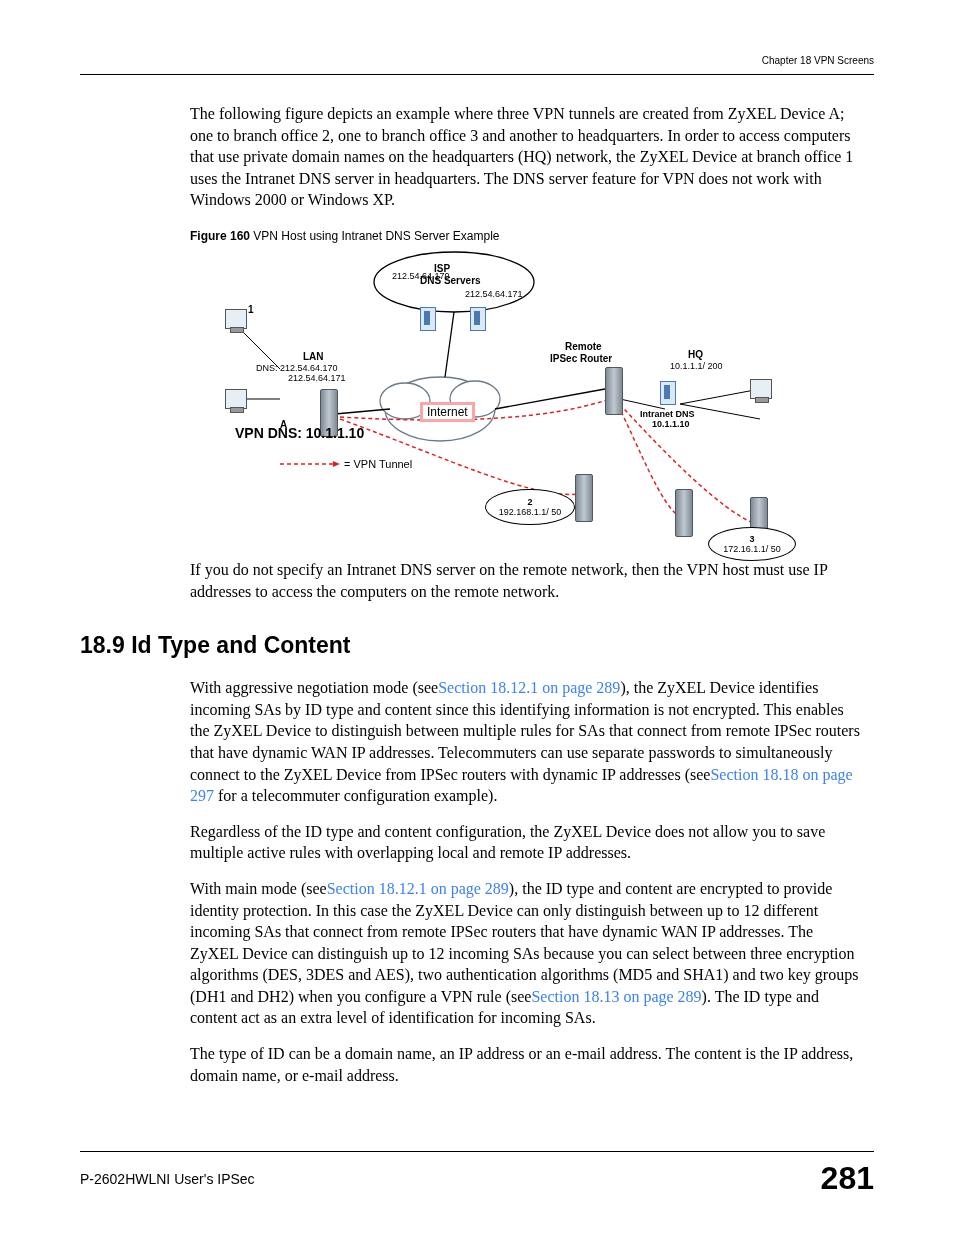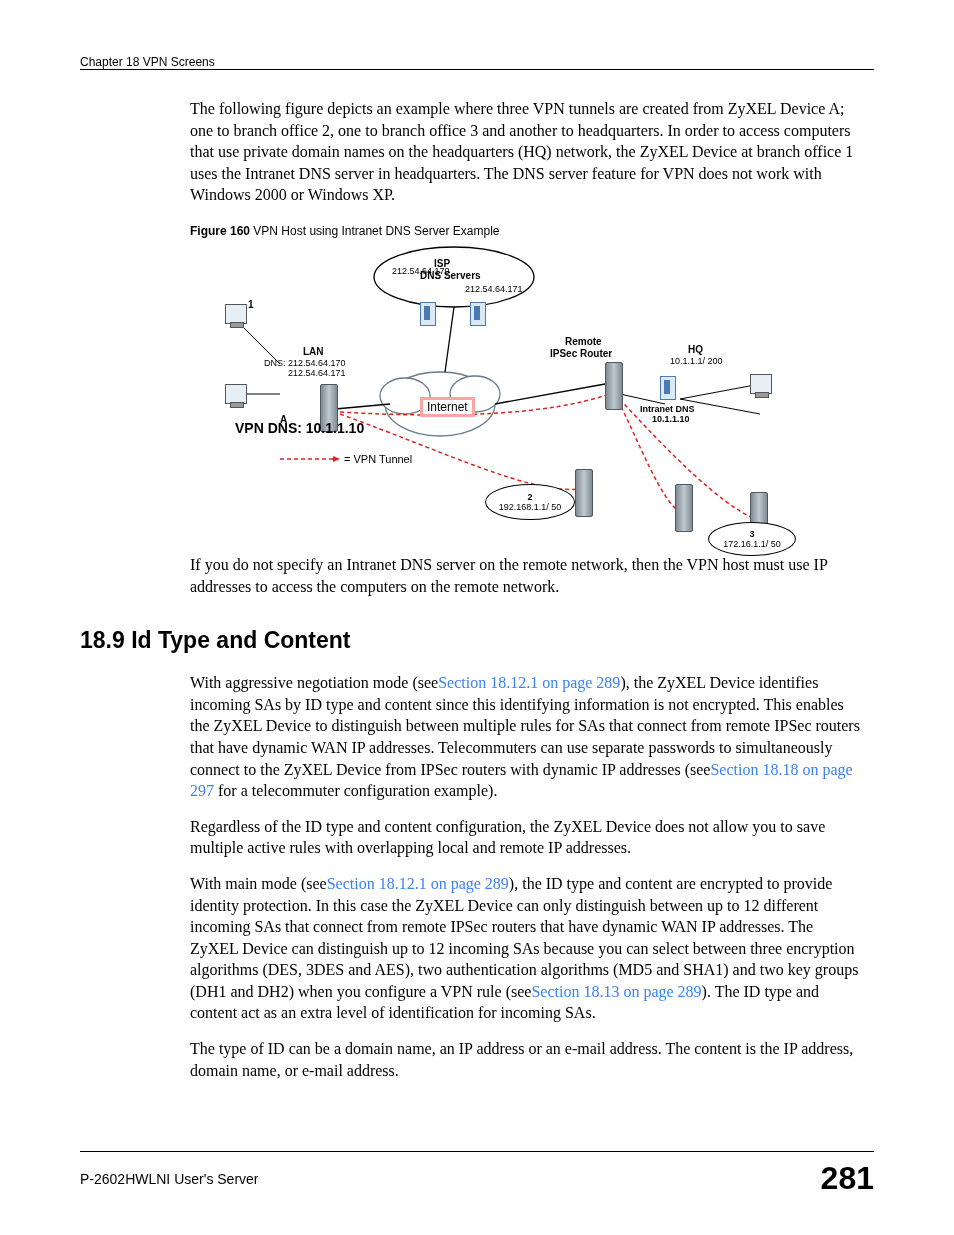--- a/index.html
+++ b/index.html
@@ -11,23 +11,24 @@
     background: #fff;
   }
   .page {
     width: 954px;
     height: 1235px;
     box-sizing: border-box;
     padding: 55px 80px 40px 80px;
     position: relative;
   }
   .header {
-    text-align: left;
-    font-family: Arial, Helvetica, sans-serif;
-    font-size: 12px;
+    text-align: right;
+    font-family: Arial, Helvetica, sans-serif;
+    font-size: 10px;
+    padding-bottom: 8px;
     border-bottom: 1.5px solid #000;
     margin-bottom: 28px;
   }
   .body-text {
     margin-left: 110px;
     margin-right: 12px;
     line-height: 1.35;
     font-size: 16px;
     text-align: left;
   }
@@ -155,21 +156,21 @@
     <div class="label" style="left:172px; top:22px; font-size:9px;">212.54.64.170</div>
     <div class="label" style="left:245px; top:40px; font-size:9px;">212.54.64.171</div>
     <div class="server-icon" style="left:200px; top:58px;"></div>
     <div class="server-icon" style="left:250px; top:58px;"></div>
 
     <div class="pc-icon" style="left:5px; top:60px;"></div>
     <div class="label bold" style="left:28px; top:55px;">1</div>
     <div class="pc-icon" style="left:5px; top:140px;"></div>
 
     <div class="label bold" style="left:77px; top:102px;margin-left:6px;">LAN</div>
-    <div class="label" style="left:44px; top:114px; font-size:9px;">DNS: 212.54.64.170</div>
+    <div class="label" style="left:36px; top:114px; font-size:9px;">DNS: 212.54.64.170</div>
     <div class="label" style="left:68px; top:124px; font-size:9px;">212.54.64.171</div>
 
     <div class="router-icon" style="left:100px; top:140px;"></div>
     <div class="label bold" style="left:60px; top:170px;">A</div>
     <div class="label bold" style="left:15px; top:176px; font-size:14px;">VPN DNS: 10.1.1.10</div>
 
     <div class="label" style="left:200px; top:153px; font-size:12px; background:#fff; padding:0 4px; border:3px solid #fca5a5;">Internet</div>
 
     <div class="label" style="left:124px; top:209px; font-size:11px;">= VPN Tunnel</div>
 
@@ -209,17 +210,17 @@
       <span>With aggressive negotiation mode (see</span><span class="link">Section 18.12.1 on page 289</span><span>), the ZyXEL Device identifies incoming SAs by ID type and content since this identifying information is not encrypted. This enables the ZyXEL Device to distinguish between multiple rules for SAs that connect from remote IPSec routers that have dynamic WAN IP addresses. Telecommuters can use separate passwords to simultaneously connect to the ZyXEL Device from IPSec routers with dynamic IP addresses (see</span><span class="link">Section 18.18 on page 297</span><span> for a telecommuter configuration example).</span>
     </p>
     <p>Regardless of the ID type and content configuration, the ZyXEL Device does not allow you to save multiple active rules with overlapping local and remote IP addresses.</p>
     <p>
       <span>With main mode (see</span><span class="link">Section 18.12.1 on page 289</span><span>), the ID type and content are encrypted to provide identity protection. In this case the ZyXEL Device can only distinguish between up to 12 different incoming SAs that connect from remote IPSec routers that have dynamic WAN IP addresses. The ZyXEL Device can distinguish up to 12 incoming SAs because you can select between three encryption algorithms (DES, 3DES and AES), two authentication algorithms (MD5 and SHA1) and two key groups (DH1 and DH2) when you configure a VPN rule (see</span><span class="link">Section 18.13 on page 289</span><span>). The ID type and content act as an extra level of identification for incoming SAs.</span>
     </p>
     <p>The type of ID can be a domain name, an IP address or an e-mail address. The content is the IP address, domain name, or e-mail address.</p>
   </div>
 
   <div class="footer">
-    <div class="footer-left">P-2602HWLNI User's Server</div>
+    <div class="footer-left">P-2602HWLNI User's IPSec</div>
     <div class="footer-right">281</div>
   </div>
 
 </div>
 
 </body></html>

